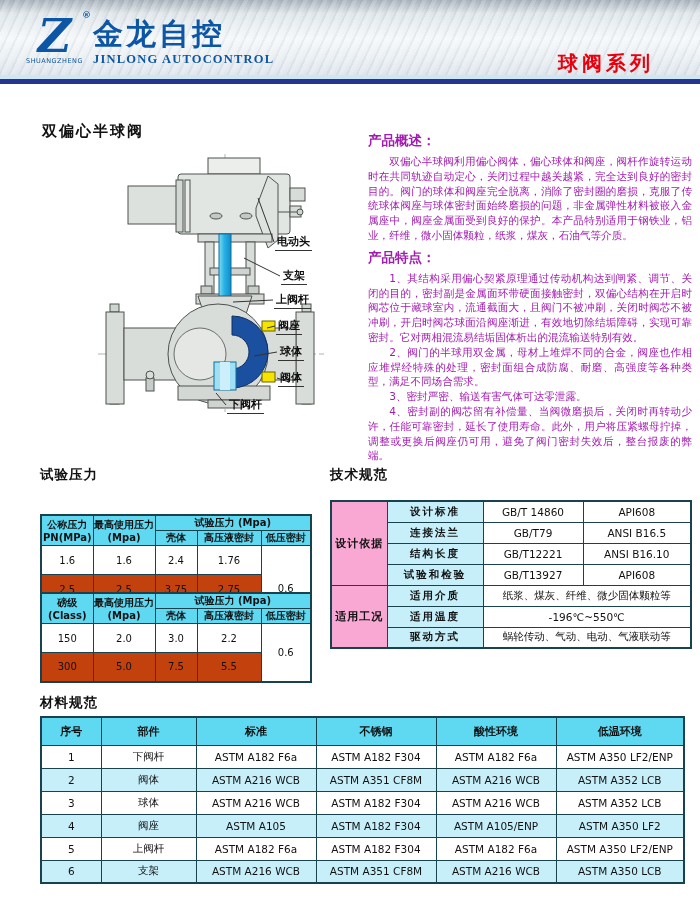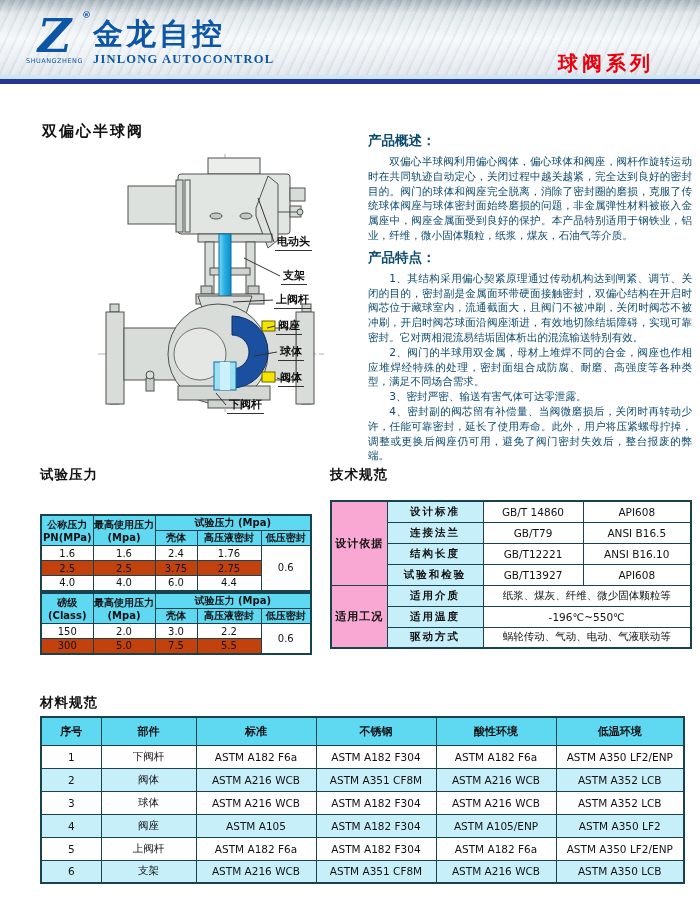--- a/index.html
+++ b/index.html
@@ -25,39 +25,39 @@
   .company-en { font-family:"Liberation Serif",serif; font-size:12.5px; font-weight:bold; color:#0d56a6; letter-spacing:1.2px; margin-top:2px; }
   .series-title { position:absolute; right:46px; top:50px; font-size:20px; font-weight:bold; color:#e8000d; letter-spacing:4px; }
 
   
   .drawing-title { position:absolute; left:42px; top:122px; font-size:15px; font-weight:bold; color:#111; letter-spacing:2px; }
   .drawing-area { position:absolute; left:30px; top:150px; width:330px; height:300px; }
   .drawing-area svg { position:absolute; left:0; top:0; }
   .dlabel { position:absolute; font-size:11px; font-weight:bold; color:#111; border-bottom:1px solid #333; padding:0 2px 1px 2px; white-space:nowrap; }
 
   
-  .txtcol { position:absolute; left:368px; top:132px; width:324px; color:#0c4a6e; }
+  .txtcol { position:absolute; left:368px; top:132px; width:324px; color:#a21caf; }
   .txtcol h3 { font-size:13.5px; font-weight:bold; margin-bottom:4px; }
   .txtcol h3.feat { margin-top:6px; }
   .txtcol p { font-size:10.6px; line-height:14.8px; text-align:justify; text-indent:2em; }
 
   
   .sec-h { position:absolute; font-size:13.5px; font-weight:bold; color:#111; letter-spacing:1px; }
 
   
   table { border-collapse:collapse; table-layout:fixed; position:absolute; background:#fff; }
   th,td { border:1px solid #17424e; text-align:center; vertical-align:middle; color:#111; overflow:hidden; }
   table { border:2px solid #17424e; }
   .cy  { background:#5fd8f2; }           
   .lcy { background:#c2410c; }           
 
   
   .ptable { width:270px; }
   .ptable th { font-size:10px; font-weight:bold; height:14px; }
-  .ptable td { font-size:10px; height:15px; }
+  .ptable td { font-size:10px; height:29px; }
 
   
   .ttable { width:360px; }
   .ttable th.grp { font-size:11px; font-weight:bold; background:#f9a8d4; letter-spacing:1px; }
   .ttable td.lbl { font-size:10.5px; font-weight:bold; background:#c6effa; letter-spacing:2px; }
   .ttable td { font-size:10.5px; height:21px; }
 
   
   .mtable { width:643px; }
   .mtable th { font-size:11px; font-weight:bold; height:28px; background:#5fd8f2; }

